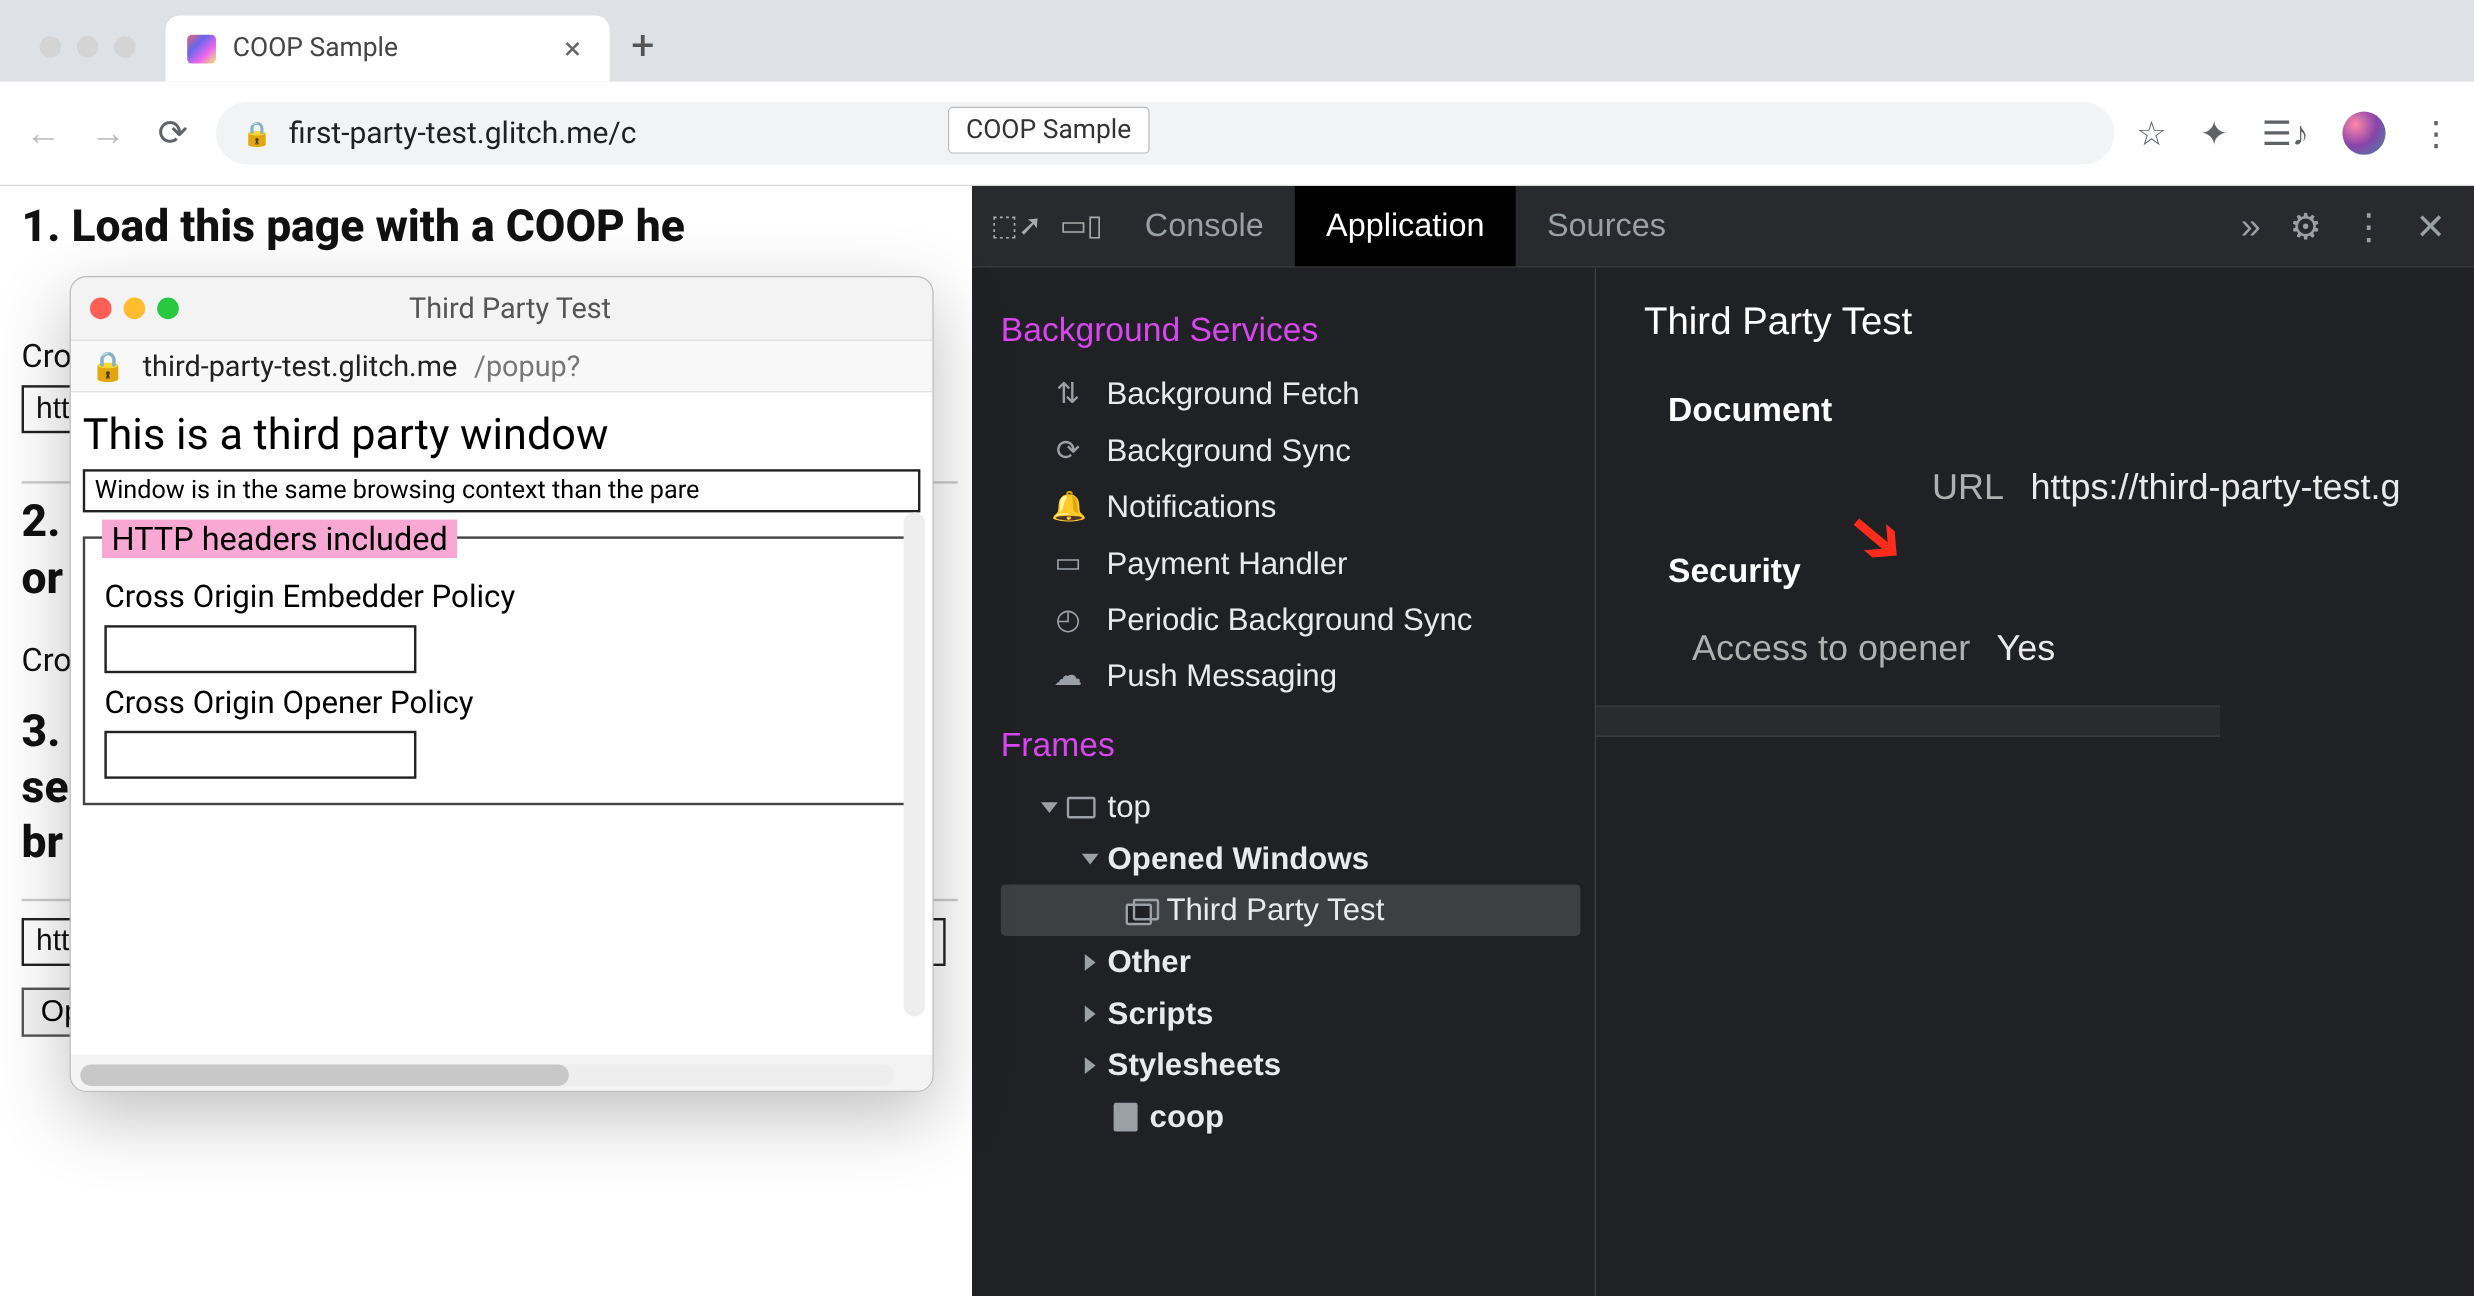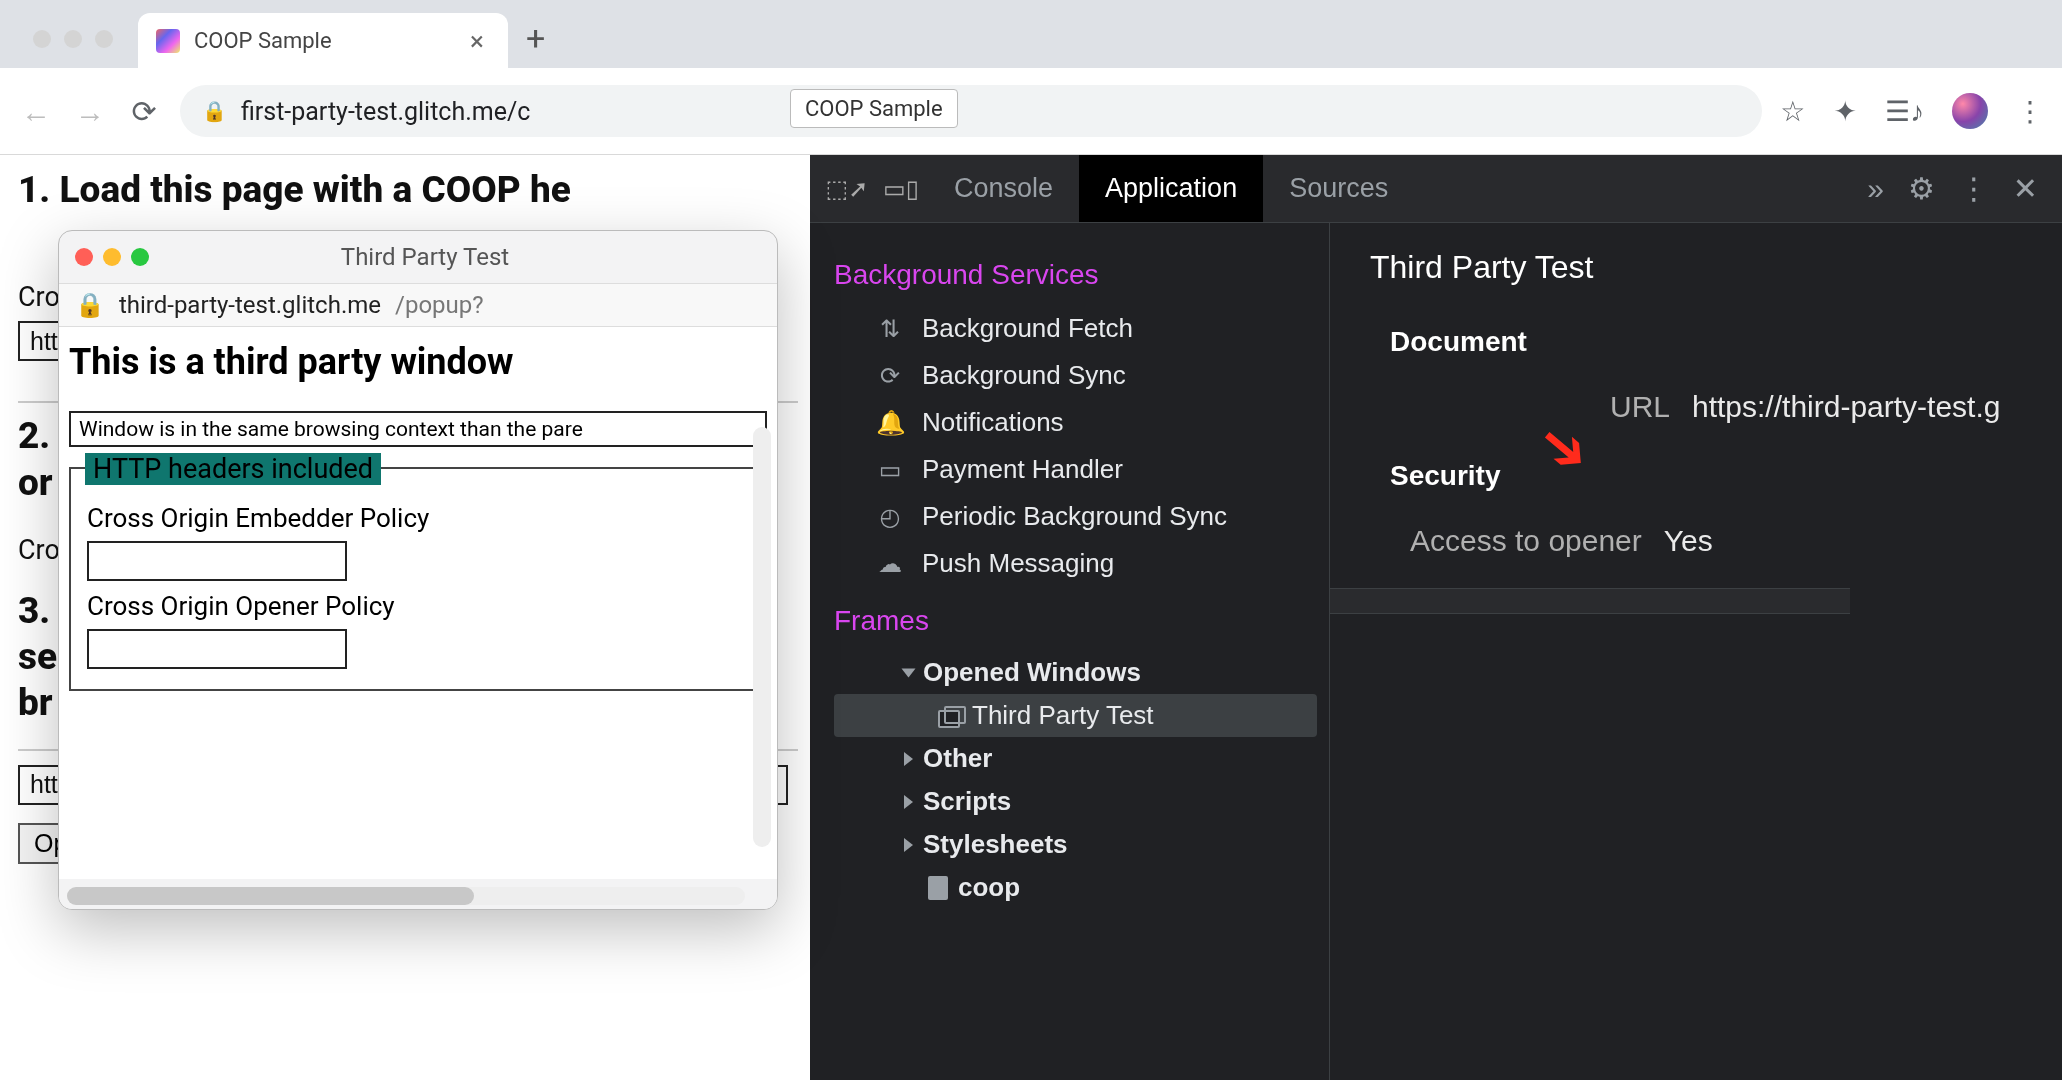--- a/index.html
+++ b/index.html
@@ -133,28 +133,28 @@
   .popup-title { flex:1; text-align:center; font-size:24px; color:#555; }
   .popup-addr {
     height:44px; background:#f8f8f8; border-top:1px solid #ddd; border-bottom:1px solid #ddd;
     display:flex; align-items:center; padding:0 16px; gap:14px; font-size:24px; color:#222;
   }
   .popup-addr .gray { color:#777; }
   .popup-content {
     background:#fff; margin:0; height: calc(100% - 96px - 30px); padding: 14px 10px 6px 10px;
     overflow: hidden; position:relative;
   }
-  .popup-content h1 { font-size:36px; font-weight:700; margin-bottom:28px; }
+  .popup-content h1 { font-size:36px; font-weight:400; margin-bottom:8px; }
   .ctx-banner {
     border:2px solid #222; padding:4px 8px; font-size:21px; margin-bottom:20px;
   }
   .fieldset {
     border:2px solid #444; padding: 14px 16px 20px; margin-top:4px;
   }
-  .legend { font-size:27px; padding:0 8px; background:#0f766e; position:relative; top:-30px; left:-2px; display:inline-block;}
+  .legend { font-size:27px; padding:0 8px; background:#f9a8d4; position:relative; top:-30px; left:-2px; display:inline-block;}
   .fieldset-inner { margin-top:-22px;}
   .fld-label { font-size:26px; margin:10px 0 8px; }
   .fld-input { width:260px; height:40px; border:2px solid #222; }
   .popup-hscroll {
     position:absolute; bottom:4px; left:8px; right:32px; height:18px; background:#eee; border-radius:9px;
   }
   .popup-hscroll-thumb { position:absolute; left:0; width:60%; height:100%; background:#c8c8c8; border-radius:9px;}
   .popup-vscroll {
     position:absolute; top:100px; right:6px; width:18px; height:420px; background:#eee; border-radius:9px;
   }
@@ -321,20 +321,25 @@
         <div class="sb-item">
             <span class="ic">◴</span>
             <span>Periodic Background Sync</span>
           </div>
         <div class="sb-item">
             <span class="ic">☁</span>
             <span>Push Messaging</span>
           </div>
 
         <div class="sb-section">Frames</div>
+        <div class="tree-row lv1">
+            <span class="tri open"></span>
+            <span class="frame-outline"></span>
+            <span>top</span>
+          </div>
         <div class="tree-row lv2">
             <span class="tri open"></span>
             <span>Opened Windows</span>
           </div>
         <div class="tree-row lv3 selected">
             <span class="windows-ic"></span>
             <span>Third Party Test</span>
           </div>
         <div class="tree-row lv2">
             <span class="tri"></span>

